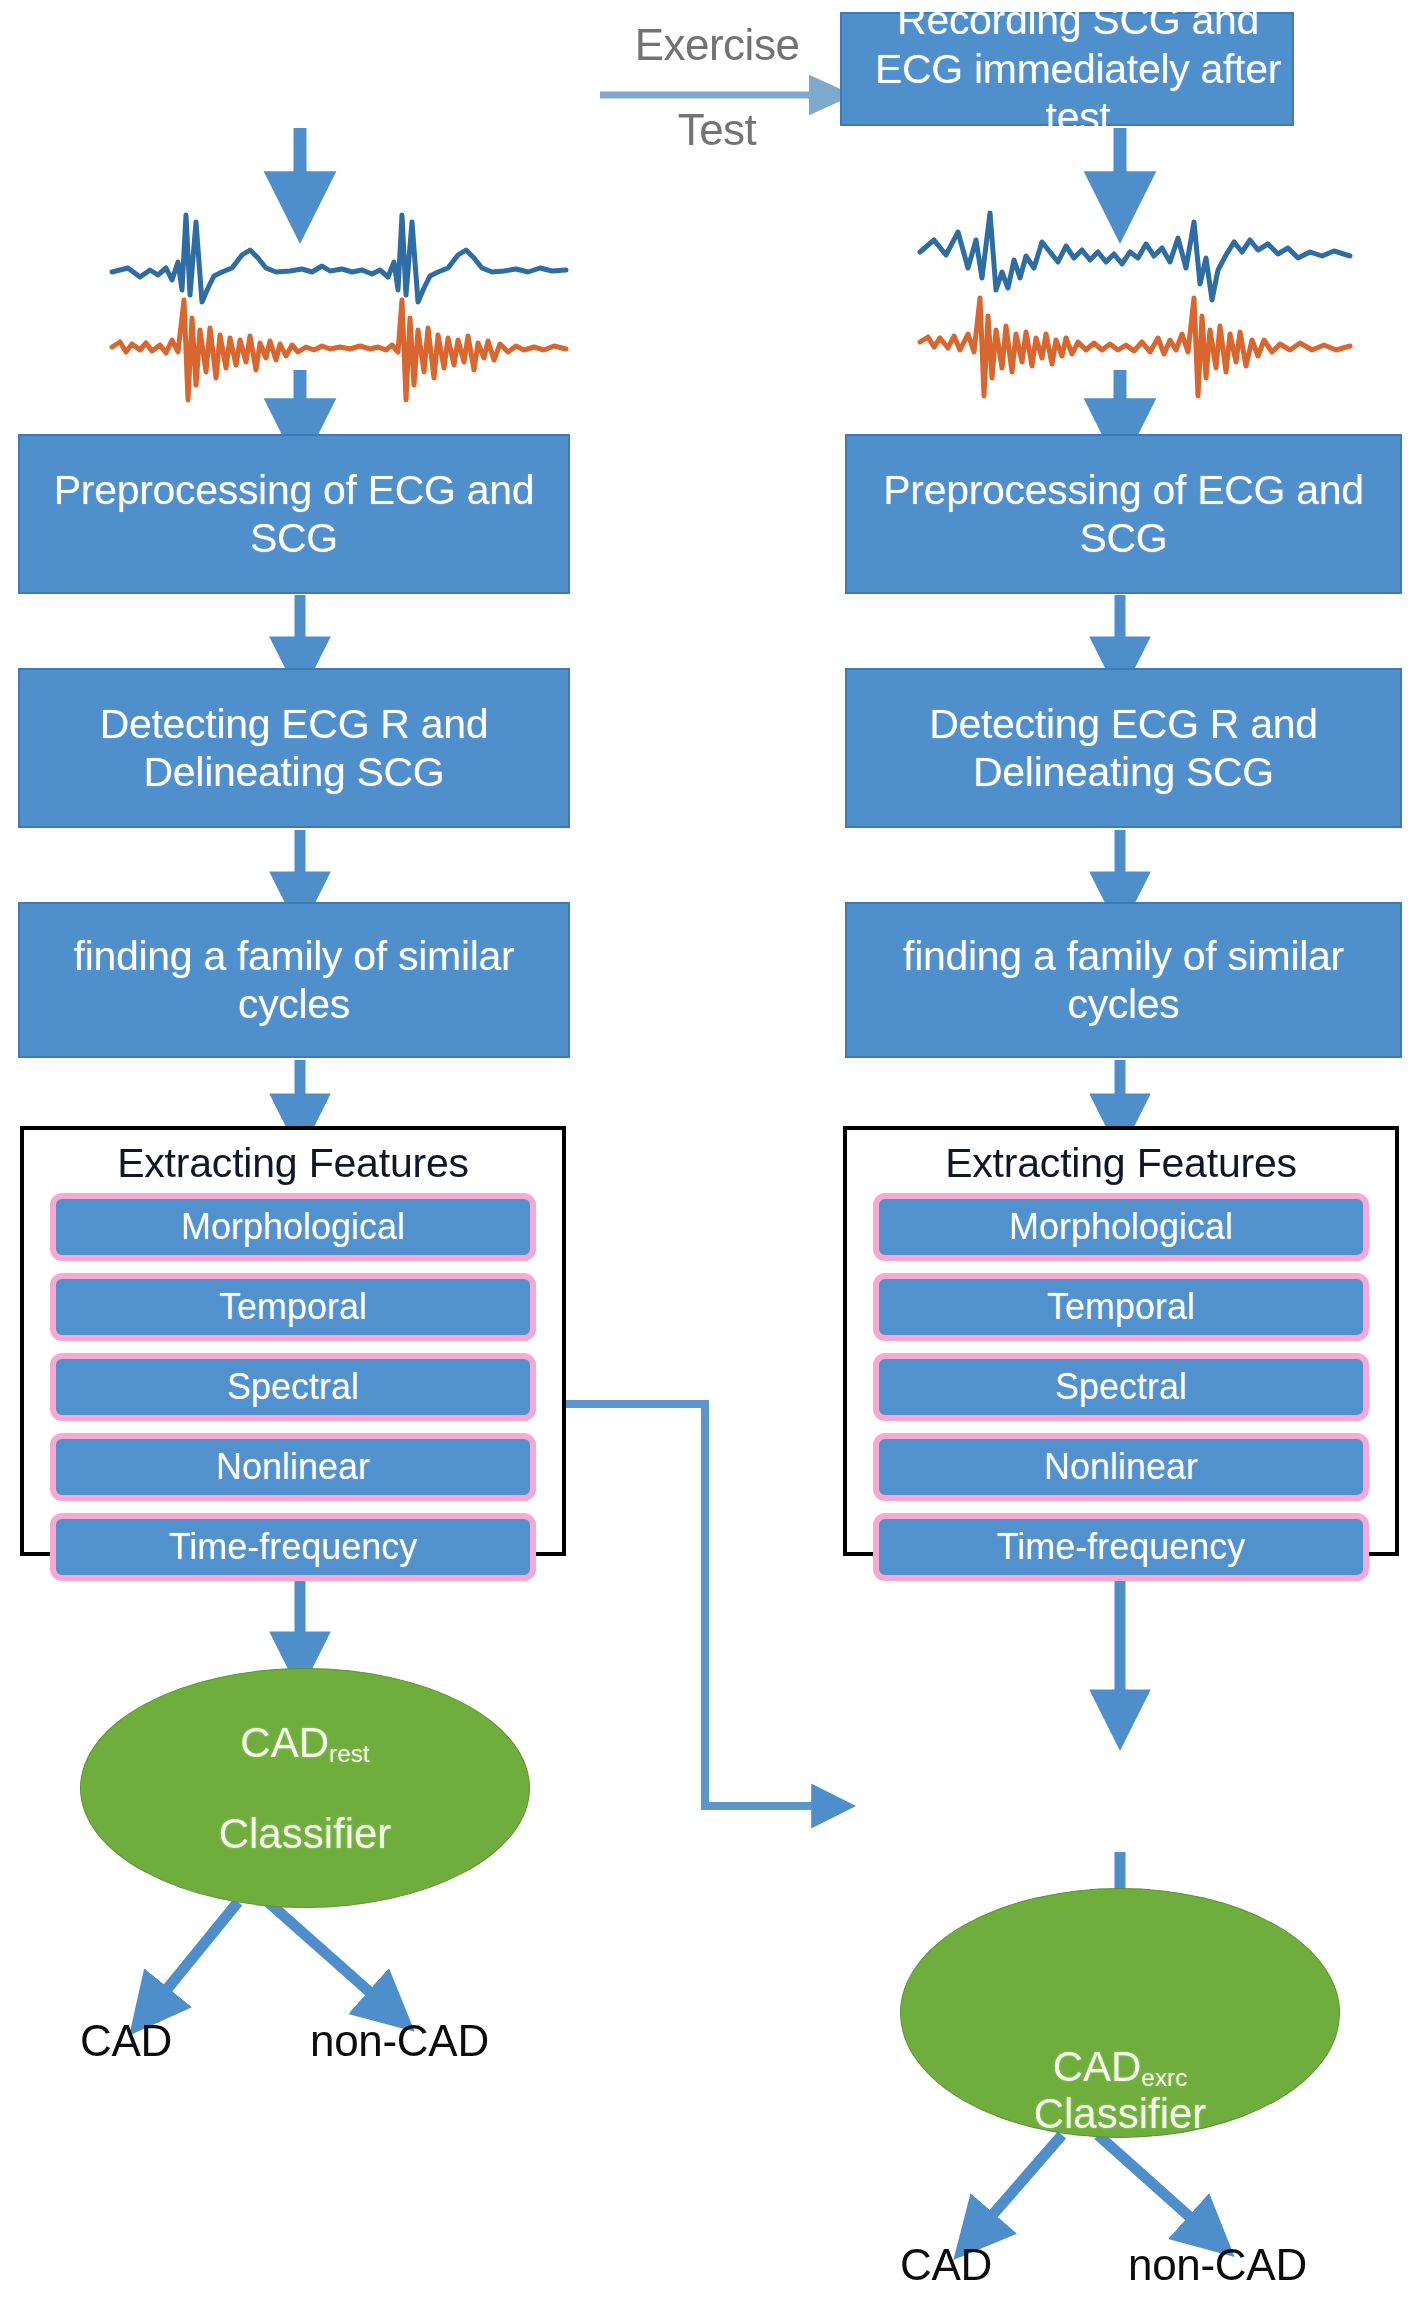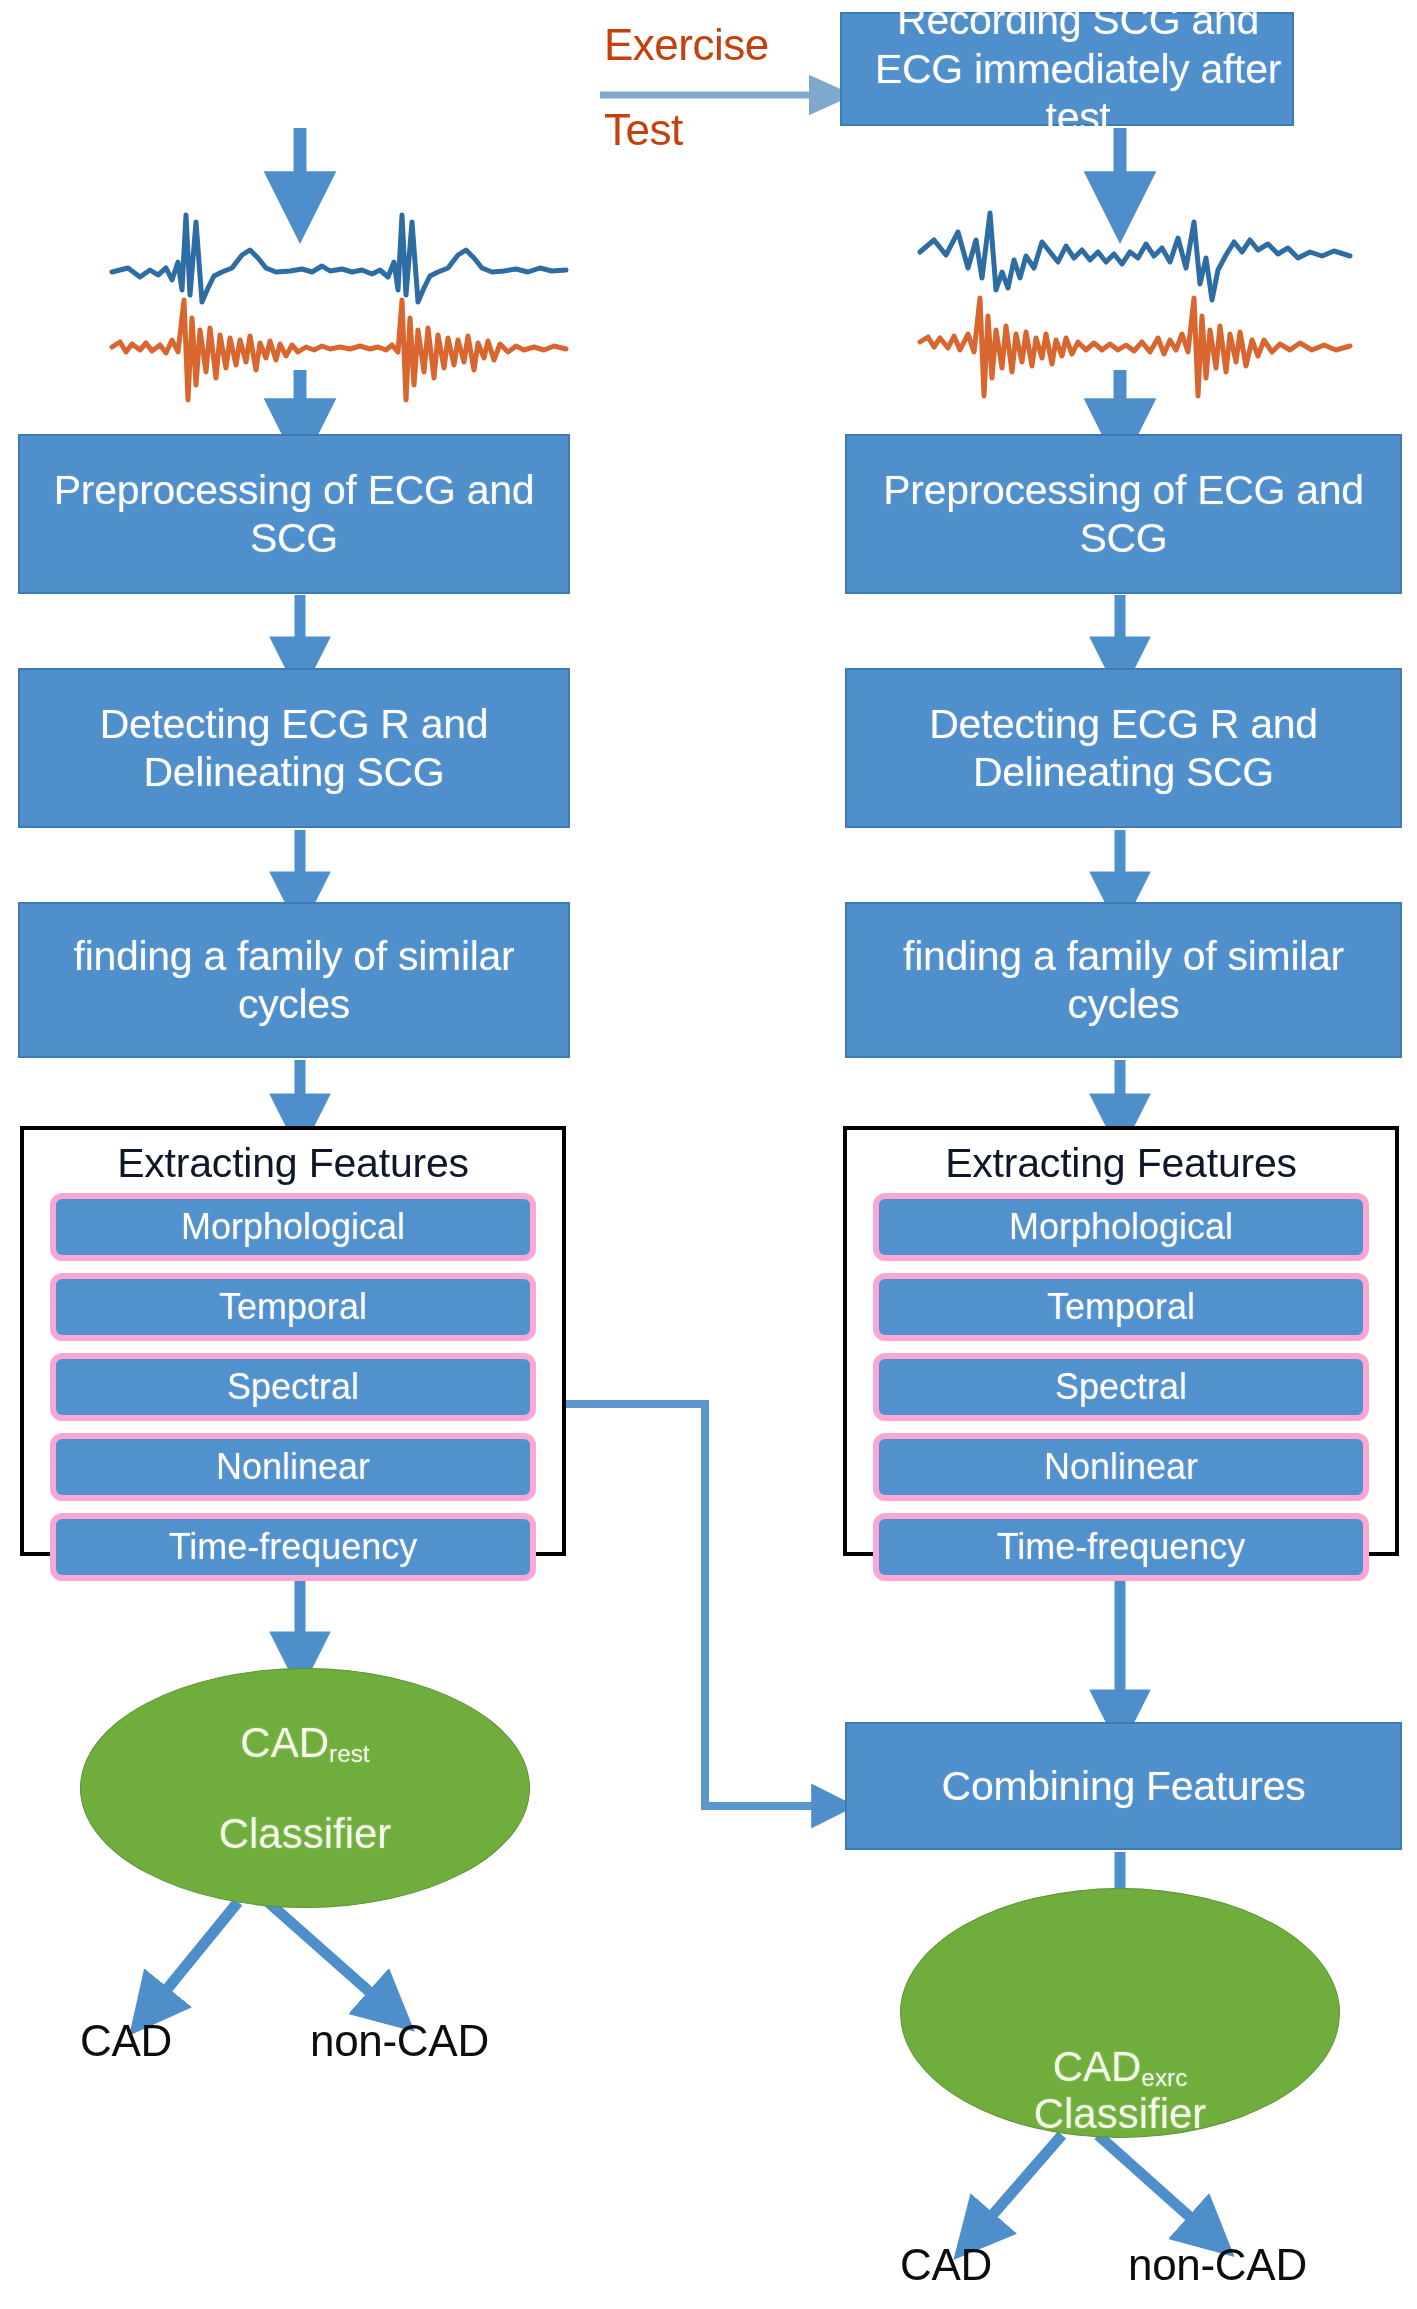--- a/index.html
+++ b/index.html
@@ -75,24 +75,24 @@
   
   .plainlabel{
     position:absolute;
     color:#0d0d0d;
     font-size:44px;
     white-space:nowrap;
     letter-spacing:-0.3px;
   }
   .edgelabel{
     position:absolute;
-    color:#c2410c;
+    color:#737373;
     font-size:44px;
     white-space:nowrap;
-    text-align:left;
+    text-align:center;
     letter-spacing:-0.5px;
   }
   svg.overlay{
     position:absolute;
     left:0;top:0;
     width:1417px;height:2309px;
     pointer-events:none;
   }
 </style>
 </head>
@@ -257,21 +257,20 @@
 
   <div class="node featbox" style="left:843px;top:1126px;width:556px;height:430px;">
     <div class="feat-title">Extracting Features</div>
     <div class="feat-item">Morphological</div>
     <div class="feat-item">Temporal</div>
     <div class="feat-item">Spectral</div>
     <div class="feat-item">Nonlinear</div>
     <div class="feat-item">Time-frequency</div>
   </div>
 
-  <div class="node procbox" style="left:845px;top:1722px;width:557px;height:128px;">Combining Features</div>
 
   <div class="node ellipse" style="left:900px;top:1888px;width:440px;height:250px;justify-content:flex-end;">
     <div>
       <span>CAD</span><sub>exrc</sub>
     </div>
     <div>Classifier</div>
   </div>
 
   <div class="plainlabel" style="left:900px;top:2240px;">CAD</div>
 

